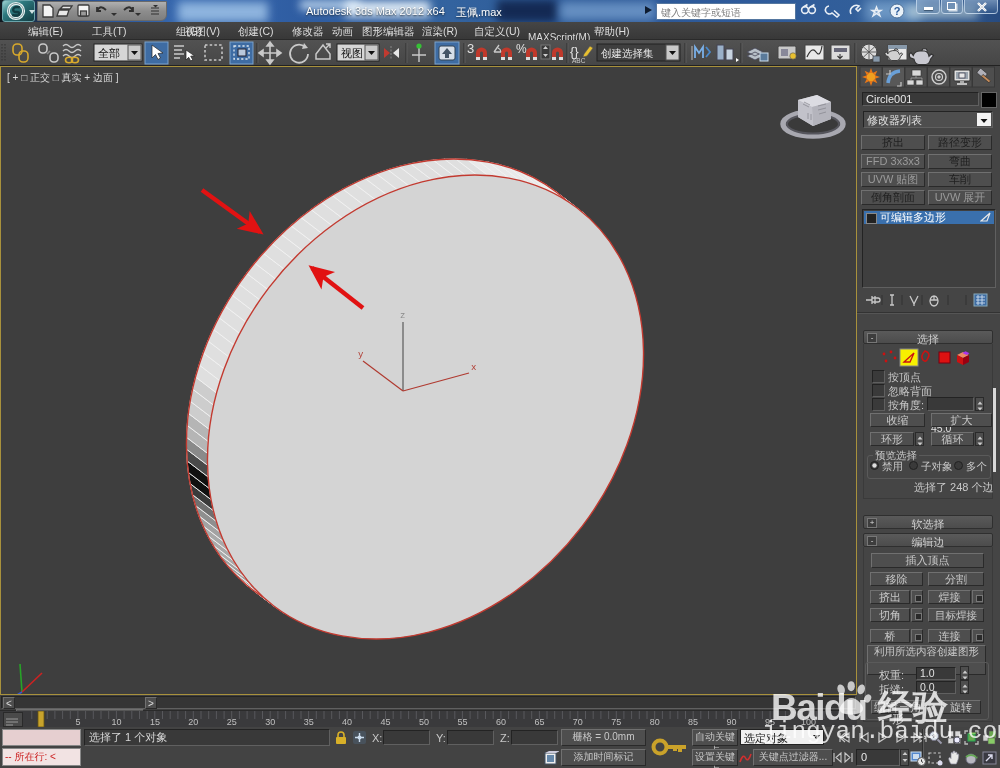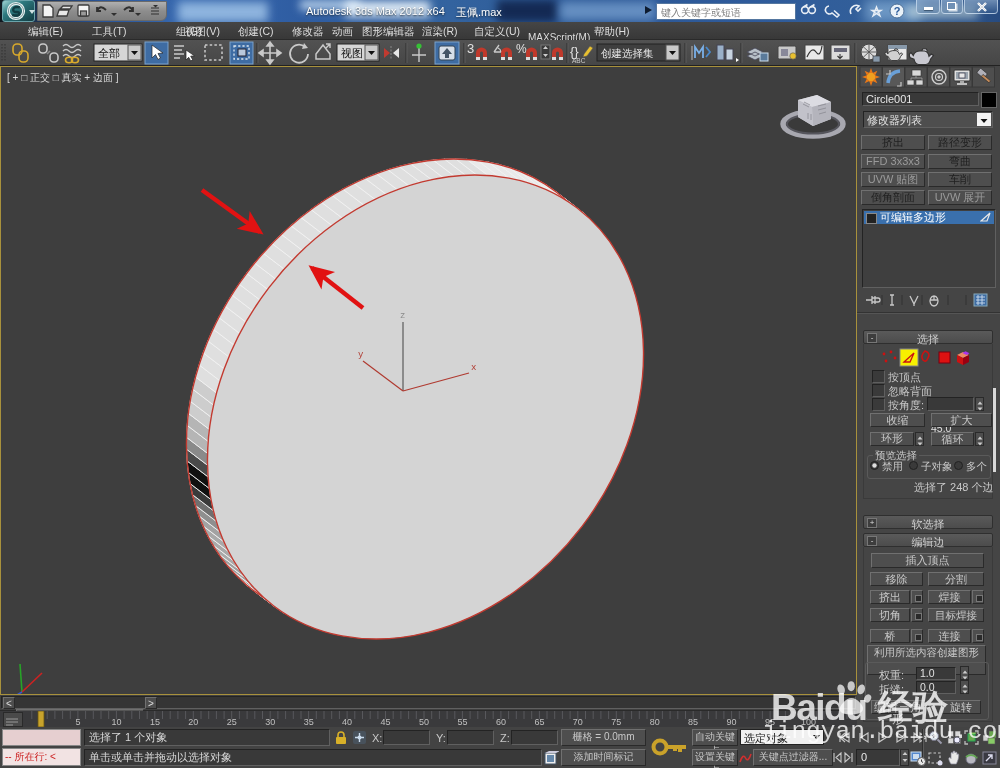--- a/index.html
+++ b/index.html
@@ -438,21 +438,21 @@
 <div class="chk" style="left:15px;top:332px;"></div>
 <div class="lbl cjk" style="left:31px;top:332px;">按角度:</div>
 <div class="sk" style="left:70px;top:331px;width:47px;height:14px;">
       <div class="abs" style="left:3px;top:1px;color:#e0e0e0;font-size:10.5px;line-height:10px;white-space:nowrap;margin-top:24px;">45.0</div>
     </div>
 <div class="spn" style="left:118px;top:331px;height:14px;"><svg width="8" height="12">
         <path d="M1.5 4.5 l2.5 -3 l2.5 3 z M1.5 7.5 l2.5 3 l2.5 -3 z" fill="#ccc"></path>
       </svg></div>
 <div class="btn" style="left:13px;top:347px;width:55px;height:14px;font-size:11px;line-height:12px;color:#c8c8c8;">收缩</div>
 <div class="btn" style="left:74px;top:347px;width:61px;height:14px;font-size:11px;line-height:12px;color:#c8c8c8;">扩大</div>
-<div class="btn" style="left:13px;top:366px;width:44px;height:14px;font-size:11px;line-height:12px;color:#c8c8c8;font-family:Liberation Mono, monospace;">环形</div>
+<div class="btn" style="left:13px;top:366px;width:44px;height:14px;font-size:11px;line-height:12px;color:#c8c8c8;">环形</div>
 <div class="spn" style="left:58px;top:366px;height:14px;"><svg width="8" height="12">
         <path d="M1.5 4.5 l2.5 -3 l2.5 3 z M1.5 7.5 l2.5 3 l2.5 -3 z" fill="#ccc"></path>
       </svg></div>
 <div class="btn" style="left:74px;top:366px;width:43px;height:14px;font-size:11px;line-height:12px;color:#c8c8c8;">循环</div>
 <div class="spn" style="left:118px;top:366px;height:14px;"><svg width="8" height="12">
         <path d="M1.5 4.5 l2.5 -3 l2.5 3 z M1.5 7.5 l2.5 3 l2.5 -3 z" fill="#ccc"></path>
       </svg></div>
 <div class="abs" style="left:10px;top:389px;width:122px;height:22px;border:1px solid #5a5a5a;border-radius:3px;"></div>
 <div class="abs cjk" style="left:16px;top:383px;background:#454545;padding:0 2px;color:#c8c8c8;font-size:10.5px;">预览选择</div>
 <svg class="abs" style="left:13px;top:395px;" width="9" height="9">
@@ -496,21 +496,21 @@
     </div>
 <div class="btn" style="left:71px;top:542px;width:56px;height:14px;font-size:10.5px;line-height:12px;color:#c8c8c8;">目标焊接</div>
 <div class="btn" style="left:13px;top:563px;width:40px;height:14px;font-size:11px;line-height:12px;color:#c8c8c8;">桥</div>
 <div class="btn" style="left:54px;top:563px;width:12px;height:14px;">
       <div class="abs" style="left:2.5px;top:4px;width:5px;height:5px;background:#2a2a2a;border:1px solid #777;"></div>
     </div>
 <div class="btn" style="left:71px;top:563px;width:43px;height:14px;font-size:11px;line-height:12px;color:#c8c8c8;">连接</div>
 <div class="btn" style="left:115px;top:563px;width:12px;height:14px;">
       <div class="abs" style="left:2.5px;top:4px;width:5px;height:5px;background:#2a2a2a;border:1px solid #777;"></div>
     </div>
-<div class="btn" style="left:10px;top:579px;width:119px;height:30px;font-size:10.5px;line-height:12px;color:#c8c8c8;">利用所选内容创建图形</div>
+<div class="btn" style="left:10px;top:579px;width:119px;height:30px;font-size:10.5px;line-height:12px;color:#c8c8c8;font-family:Liberation Mono, monospace;">利用所选内容创建图形</div>
 <div class="abs" style="left:8px;top:596px;width:122px;height:56px;border:1px solid #5a5a5a;border-radius:3px;"></div>
 <div class="lbl cjk" style="left:22px;top:602px;">权重:</div>
 <div class="sk" style="left:59px;top:601px;width:40px;height:13px;">
       <div class="abs" style="left:3px;top:1px;color:#e0e0e0;font-size:10.5px;line-height:9px;white-space:nowrap;">1.0</div>
     </div>
 <div class="spn" style="left:103px;top:600px;height:14px;"><svg width="8" height="12">
         <path d="M1.5 4.5 l2.5 -3 l2.5 3 z M1.5 7.5 l2.5 3 l2.5 -3 z" fill="#ccc"></path>
       </svg></div>
 <div class="lbl cjk" style="left:22px;top:616px;">折缝:</div>
 <div class="sk" style="left:59px;top:615px;width:40px;height:13px;">
@@ -559,23 +559,20 @@
         <path d="M2 3 h12 M2 6 h12 M2 9 h7" stroke="#999" stroke-width="1"></path>
       </svg></div>
 </div>
 
 <div class="abs" id="statusbar" style="left:0;top:727px;width:1000px;height:41px;background:#434343;">
 <div class="abs" style="left:2px;top:2px;width:79px;height:17px;background:#e6cfd0;border:1px solid #888;box-sizing:border-box;"></div>
 <div class="abs" style="left:2px;top:21px;width:79px;height:18px;background:#f2e3e3;border:1px solid #888;box-sizing:border-box;color:#cc2222;font-size:10px;line-height:16px;"><span style="margin-left:2px;">-- 所在行: &lt;</span></div>
 <div class="sk" style="left:84px;top:2px;width:246px;height:17px;">
       <div class="abs" style="left:4px;top:1px;color:#d8d8d8;font-size:11px;line-height:13px;white-space:nowrap;">选择了 1 个对象</div>
     </div>
-<div class="sk" style="left:84px;top:22px;width:458px;height:17px;">
-      <div class="abs" style="left:4px;top:1px;color:#d8d8d8;font-size:11px;line-height:13px;white-space:nowrap;">单击或单击并拖动以选择对象</div>
-    </div>
 <svg class="abs" style="left:333px;top:4px;" width="16" height="14">
       <rect x="3" y="6" width="10" height="7" rx="1" fill="#d8b028"></rect>
       <path d="M5 6 v-2 a3 3 0 0 1 6 0 v2" stroke="#d8b028" stroke-width="1.6" fill="none"></path>
     </svg>
 <svg class="abs" style="left:352px;top:3px;" width="16" height="15">
       <rect x="1" y="1" width="13" height="13" rx="2" fill="#48525c"></rect>
       <path d="M7.5 3 v9 M3 7.5 h9" stroke="#cde" stroke-width="1.4"></path>
       <circle cx="7.5" cy="7.5" r="2" fill="#cde"></circle>
     </svg>
 <div class="lbl" style="left:372px;top:5px;">X:</div>

